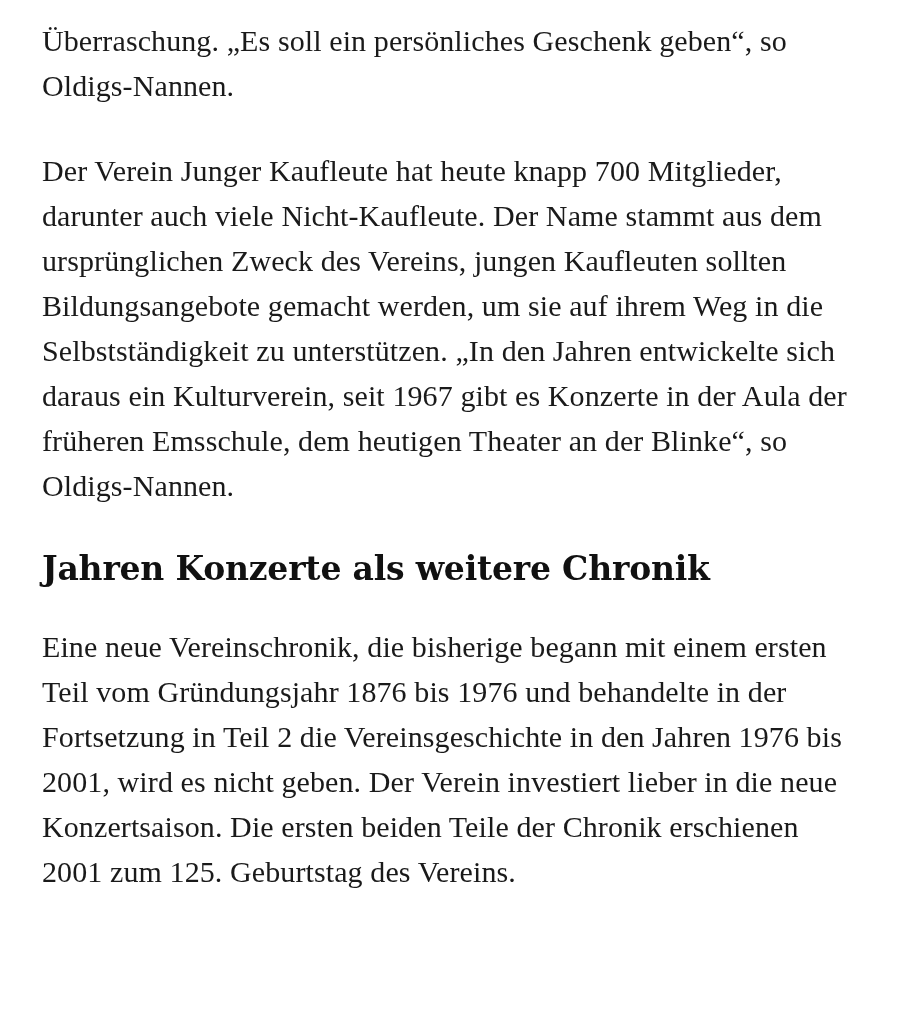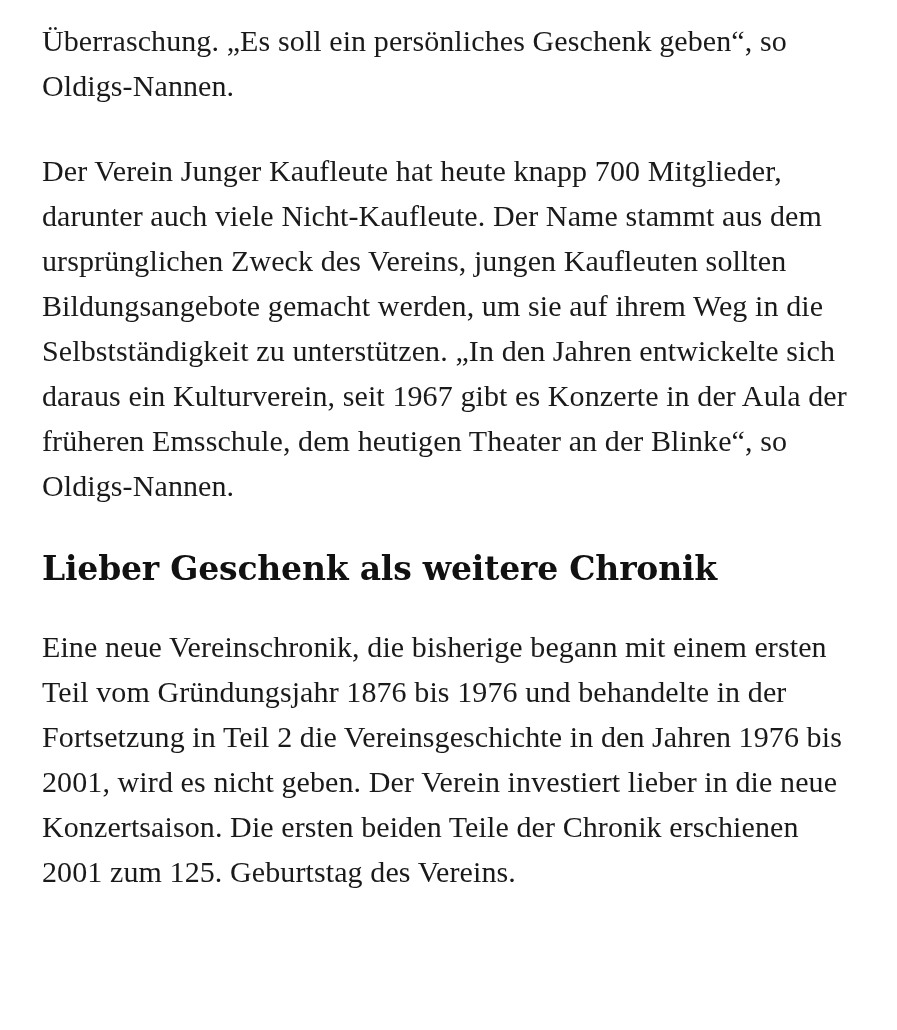--- a/index.html
+++ b/index.html
@@ -45,17 +45,17 @@
 </style>
 </head>
 <body>
 
 <div class="article">
 
   <p class="body-text para-block">Überraschung. „Es soll ein persönliches Geschenk geben“, so Oldigs-Nannen.</p>
 
   <p class="body-text para-block">Der Verein Junger Kaufleute hat heute knapp 700 Mitglieder, darunter auch viele Nicht-Kaufleute. Der Name stammt aus dem ursprünglichen Zweck des Vereins, jungen Kaufleuten sollten Bildungsangebote gemacht werden, um sie auf ihrem Weg in die Selbstständigkeit zu unterstützen. „In den Jahren entwickelte sich daraus ein Kulturverein, seit 1967 gibt es Konzerte in der Aula der früheren Emsschule, dem heutigen Theater an der Blinke“, so Oldigs-Nannen.</p>
 
-  <h2 class="section-heading">Lieber Geschenk als weitere Chronik</h2>
+  <h2 class="section-heading">Jahren Konzerte als weitere Chronik</h2>
 
   <p class="body-text para-block">Eine neue Vereinschronik, die bisherige begann mit einem ersten Teil vom Gründungsjahr 1876 bis 1976 und behandelte in der Fortsetzung in Teil 2 die Vereinsgeschichte in den Jahren 1976 bis 2001, wird es nicht geben. Der Verein investiert lieber in die neue Konzertsaison. Die ersten beiden Teile der Chronik erschienen 2001 zum 125. Geburtstag des Vereins.</p>
 
 </div>
 
 </body></html>

